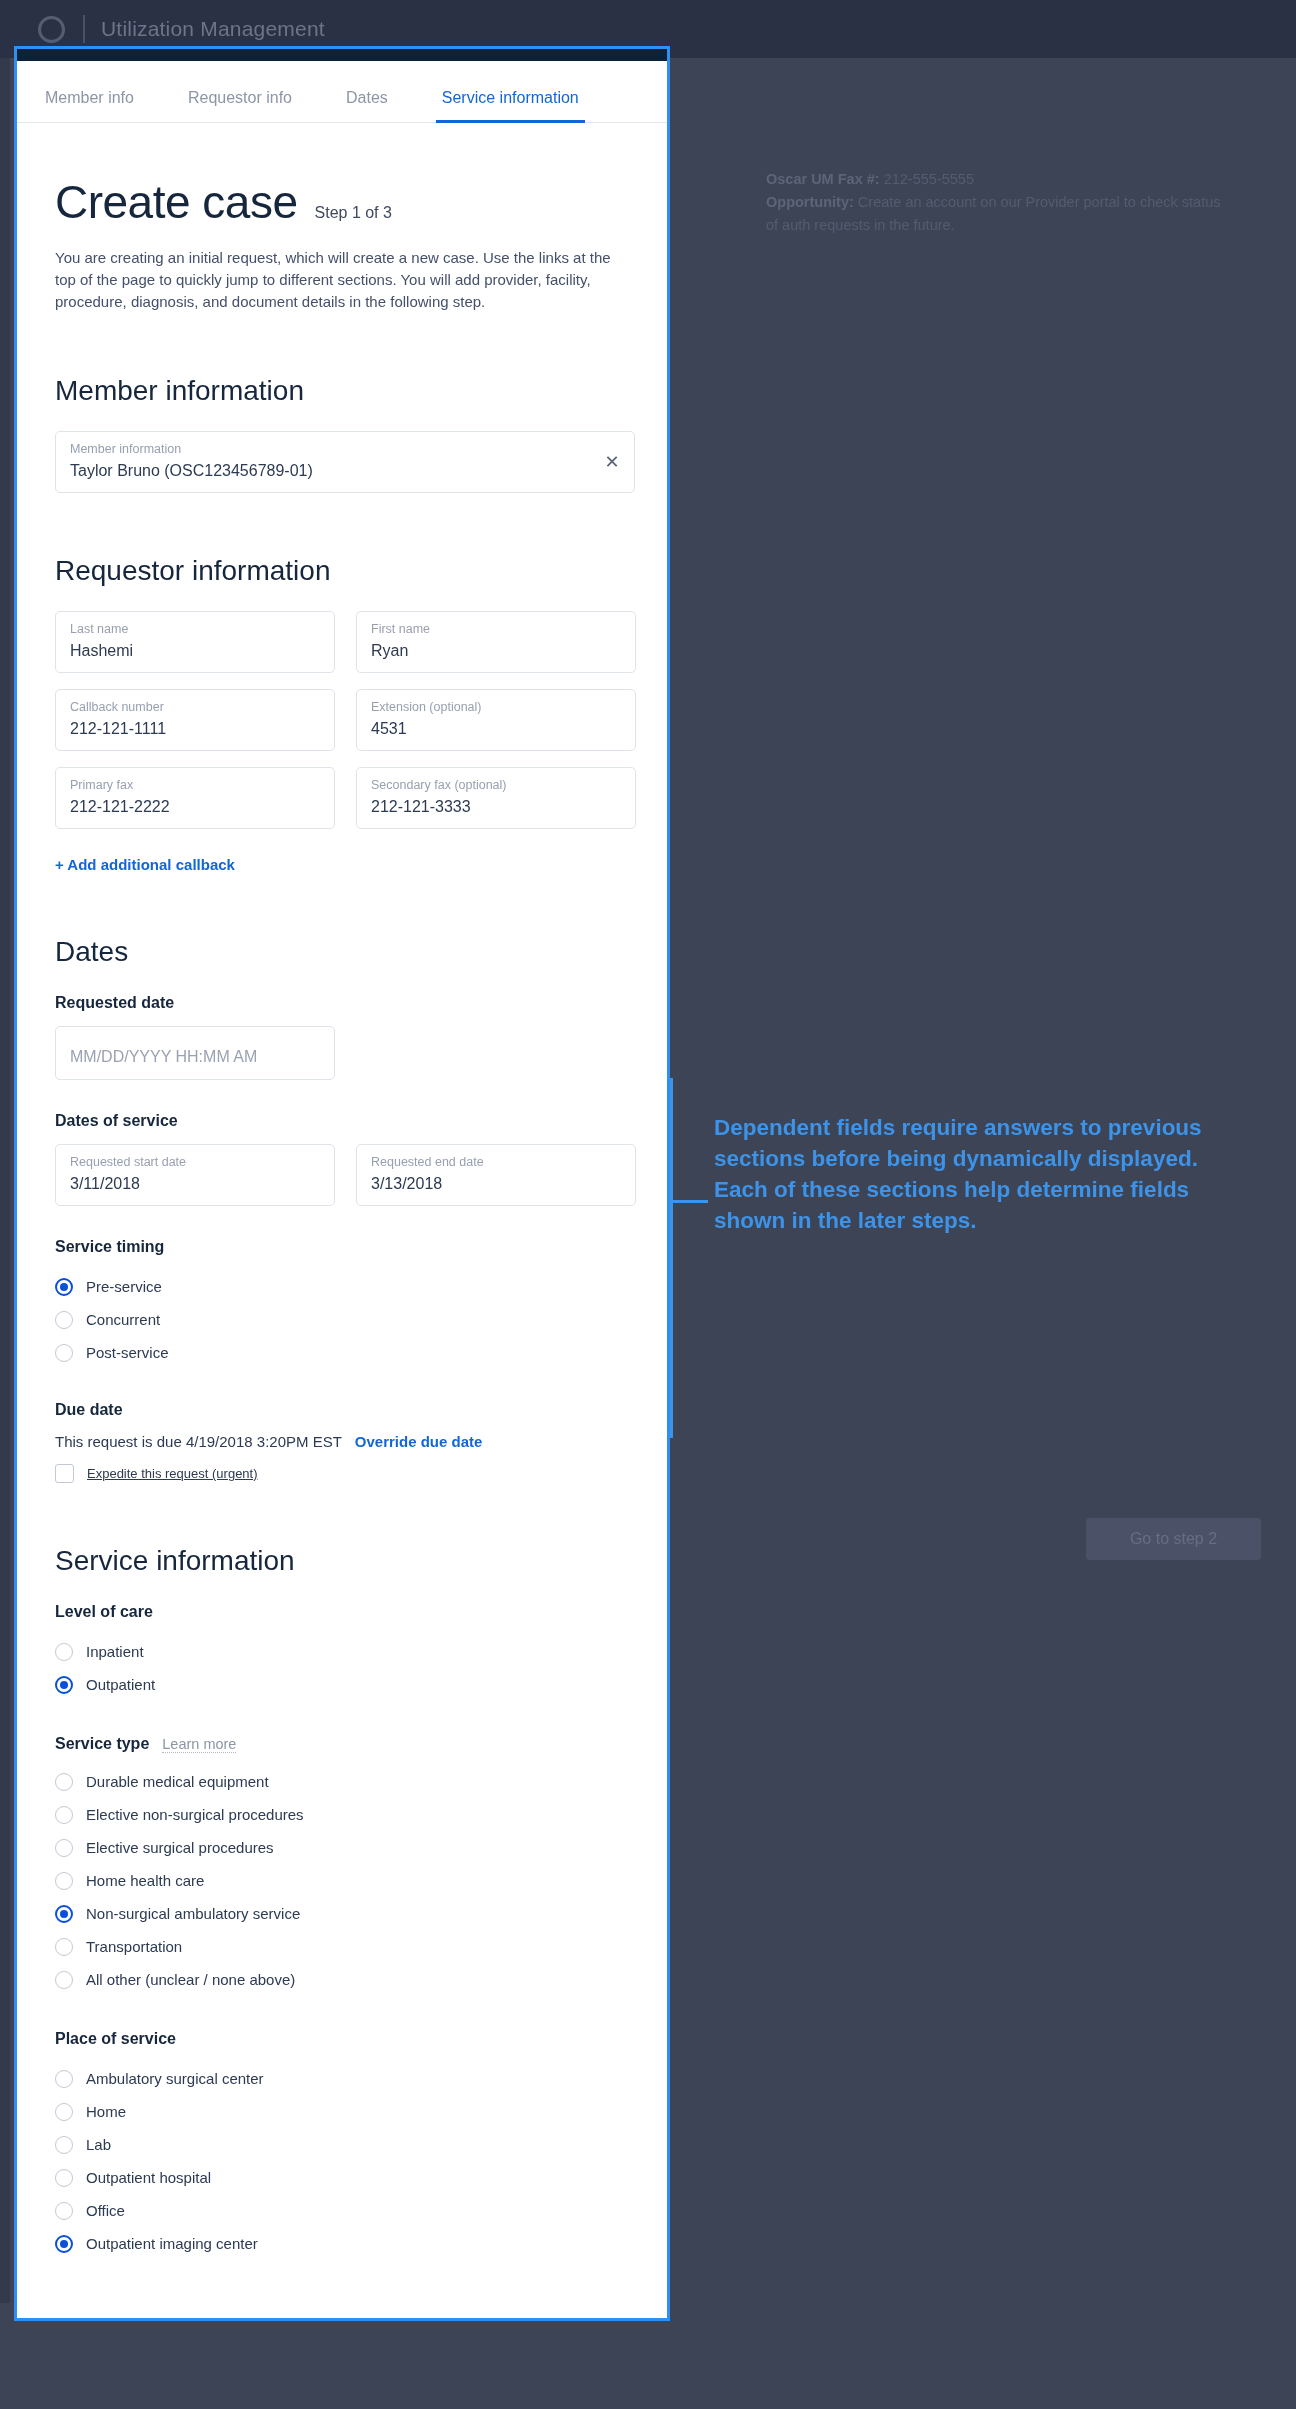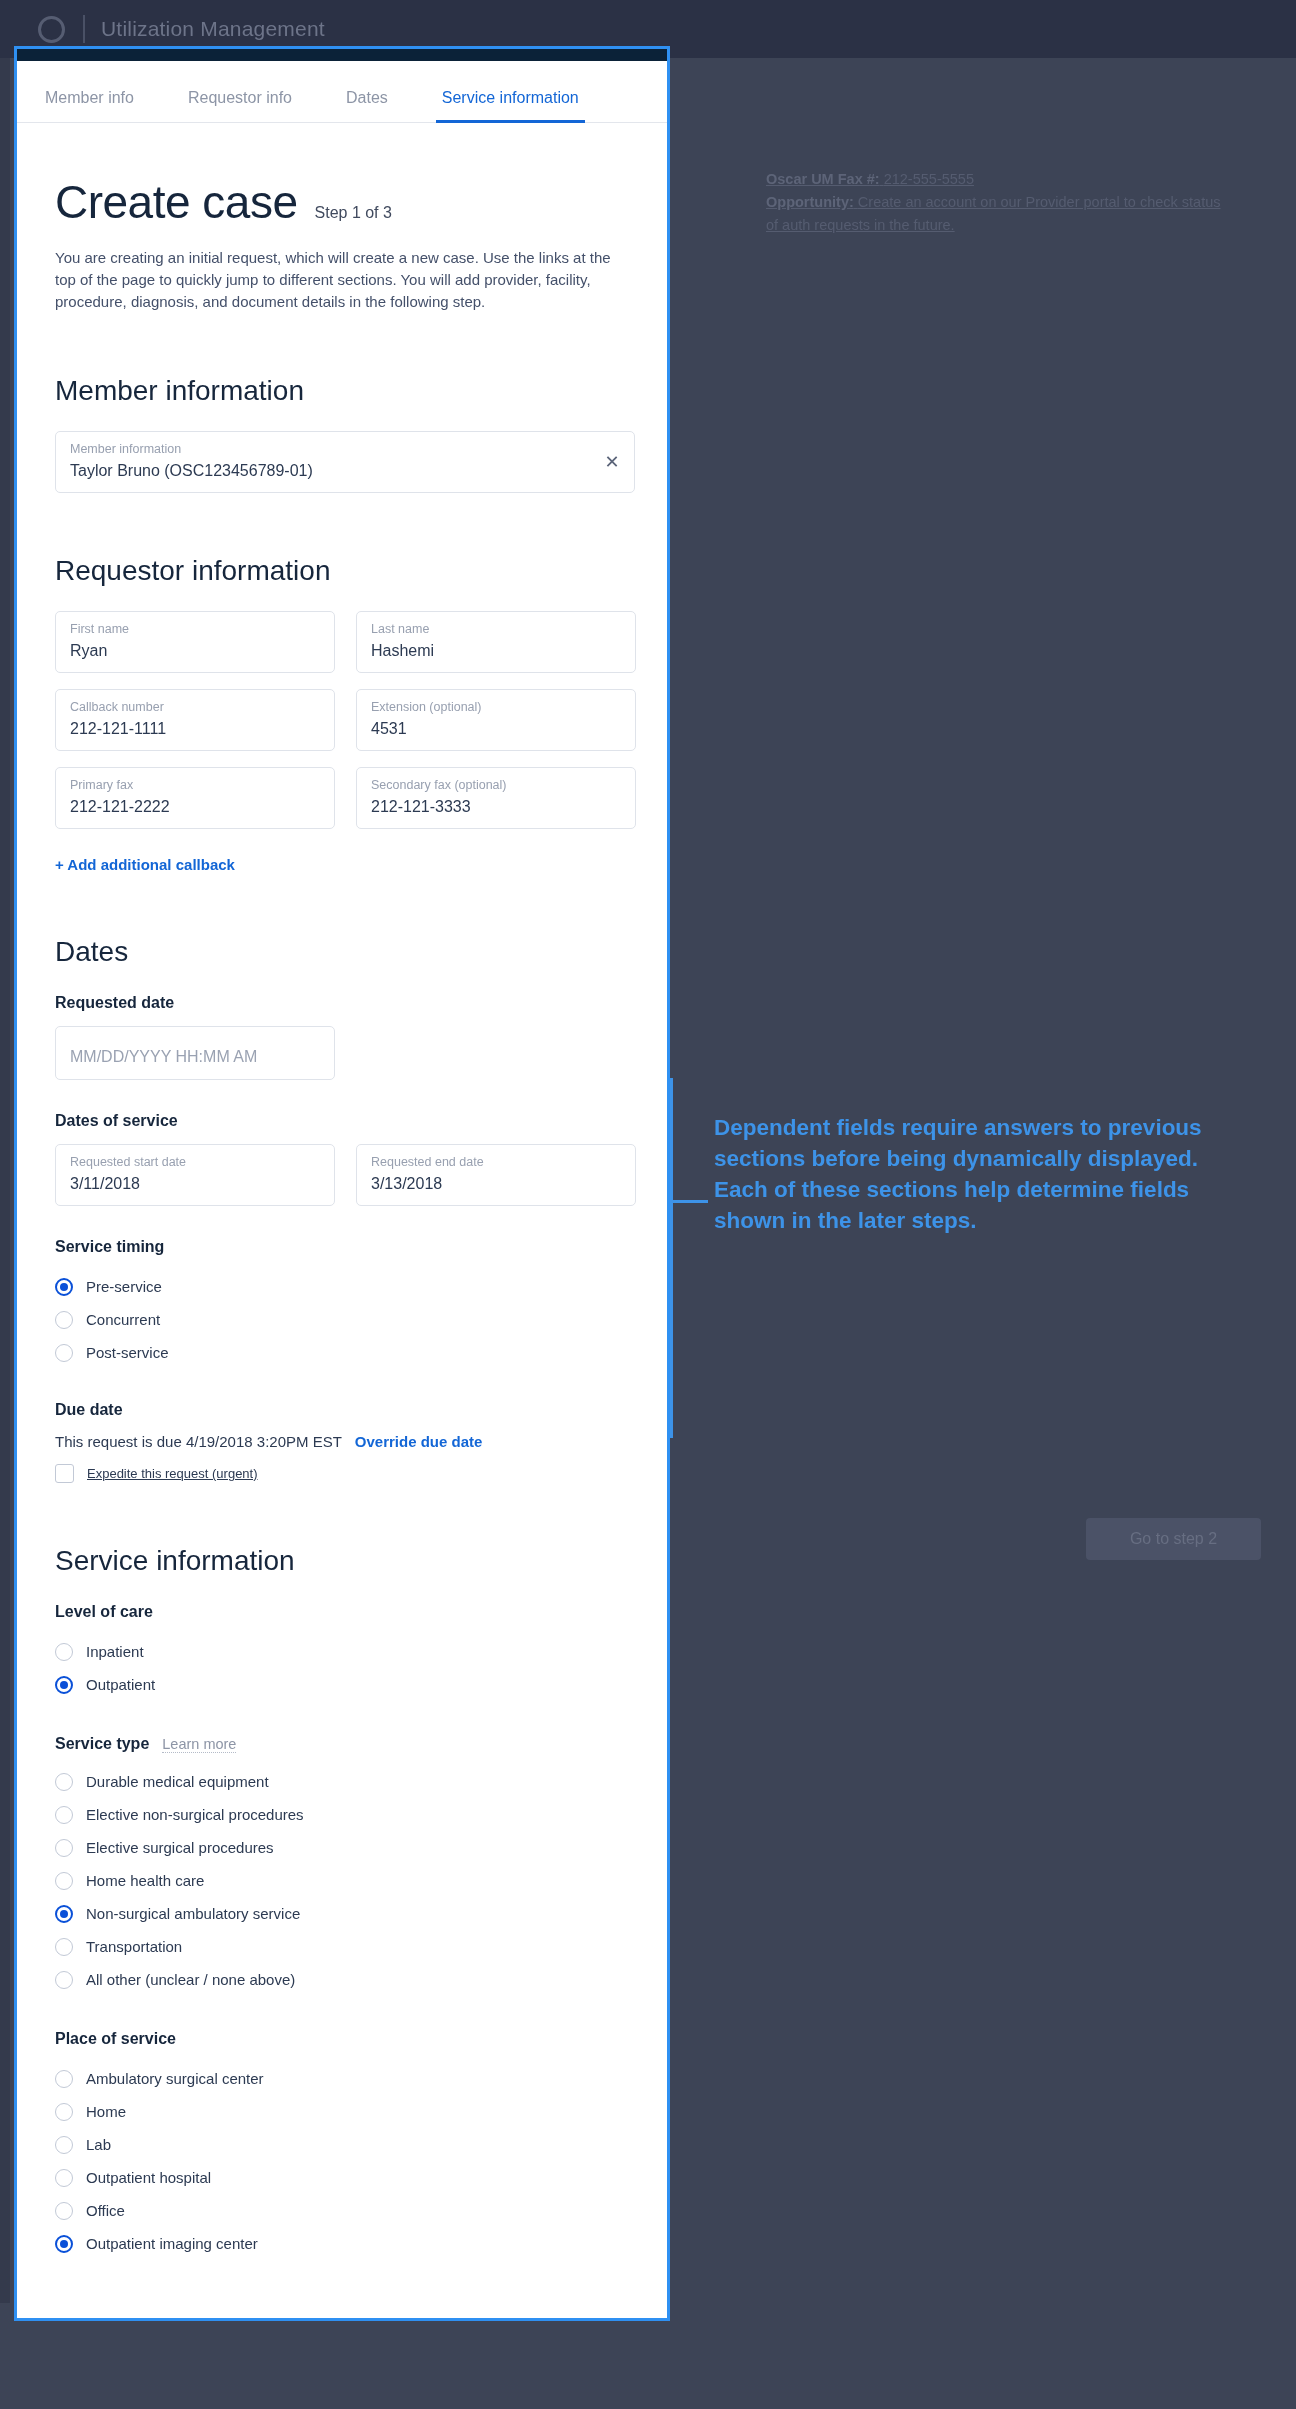--- a/index.html
+++ b/index.html
@@ -72,21 +72,20 @@
   
   .bg-card {
     position: absolute;
     left: 766px; top: 168px;
     width: 470px;
   }
   .bg-card-row {
     color: #555c70;
     font-size: 14.5px;
     line-height: 23px;
-    text-decoration: underline;
   }
   .bg-card-row b { color: #5d6478; }
 
   
   .anno-bar {
     position: absolute;
     left: 668px; top: 1078px;
     width: 5px; height: 360px;
     background: #3d93e8;
   }
@@ -358,26 +357,26 @@
         <div class="flabel">Member information</div>
         <div class="fvalue">Taylor Bruno (OSC123456789-01)</div>
         <div class="field-clear">✕</div>
       </div>
 
       
       <h2 class="section-title">Requestor information</h2>
 
       <div class="row2">
         <div class="field col field-tall">
+          <div class="flabel">Last name</div>
+          <div class="fvalue">Hashemi</div>
+        </div>
+        <div class="field col field-tall">
           <div class="flabel">First name</div>
           <div class="fvalue">Ryan</div>
-        </div>
-        <div class="field col field-tall">
-          <div class="flabel">Last name</div>
-          <div class="fvalue">Hashemi</div>
         </div>
       </div>
 
       <div class="row2">
         <div class="field col field-tall">
           <div class="flabel">Callback number</div>
           <div class="fvalue">212-121-1111</div>
         </div>
         <div class="field col field-tall">
           <div class="flabel">Extension (optional)</div>

